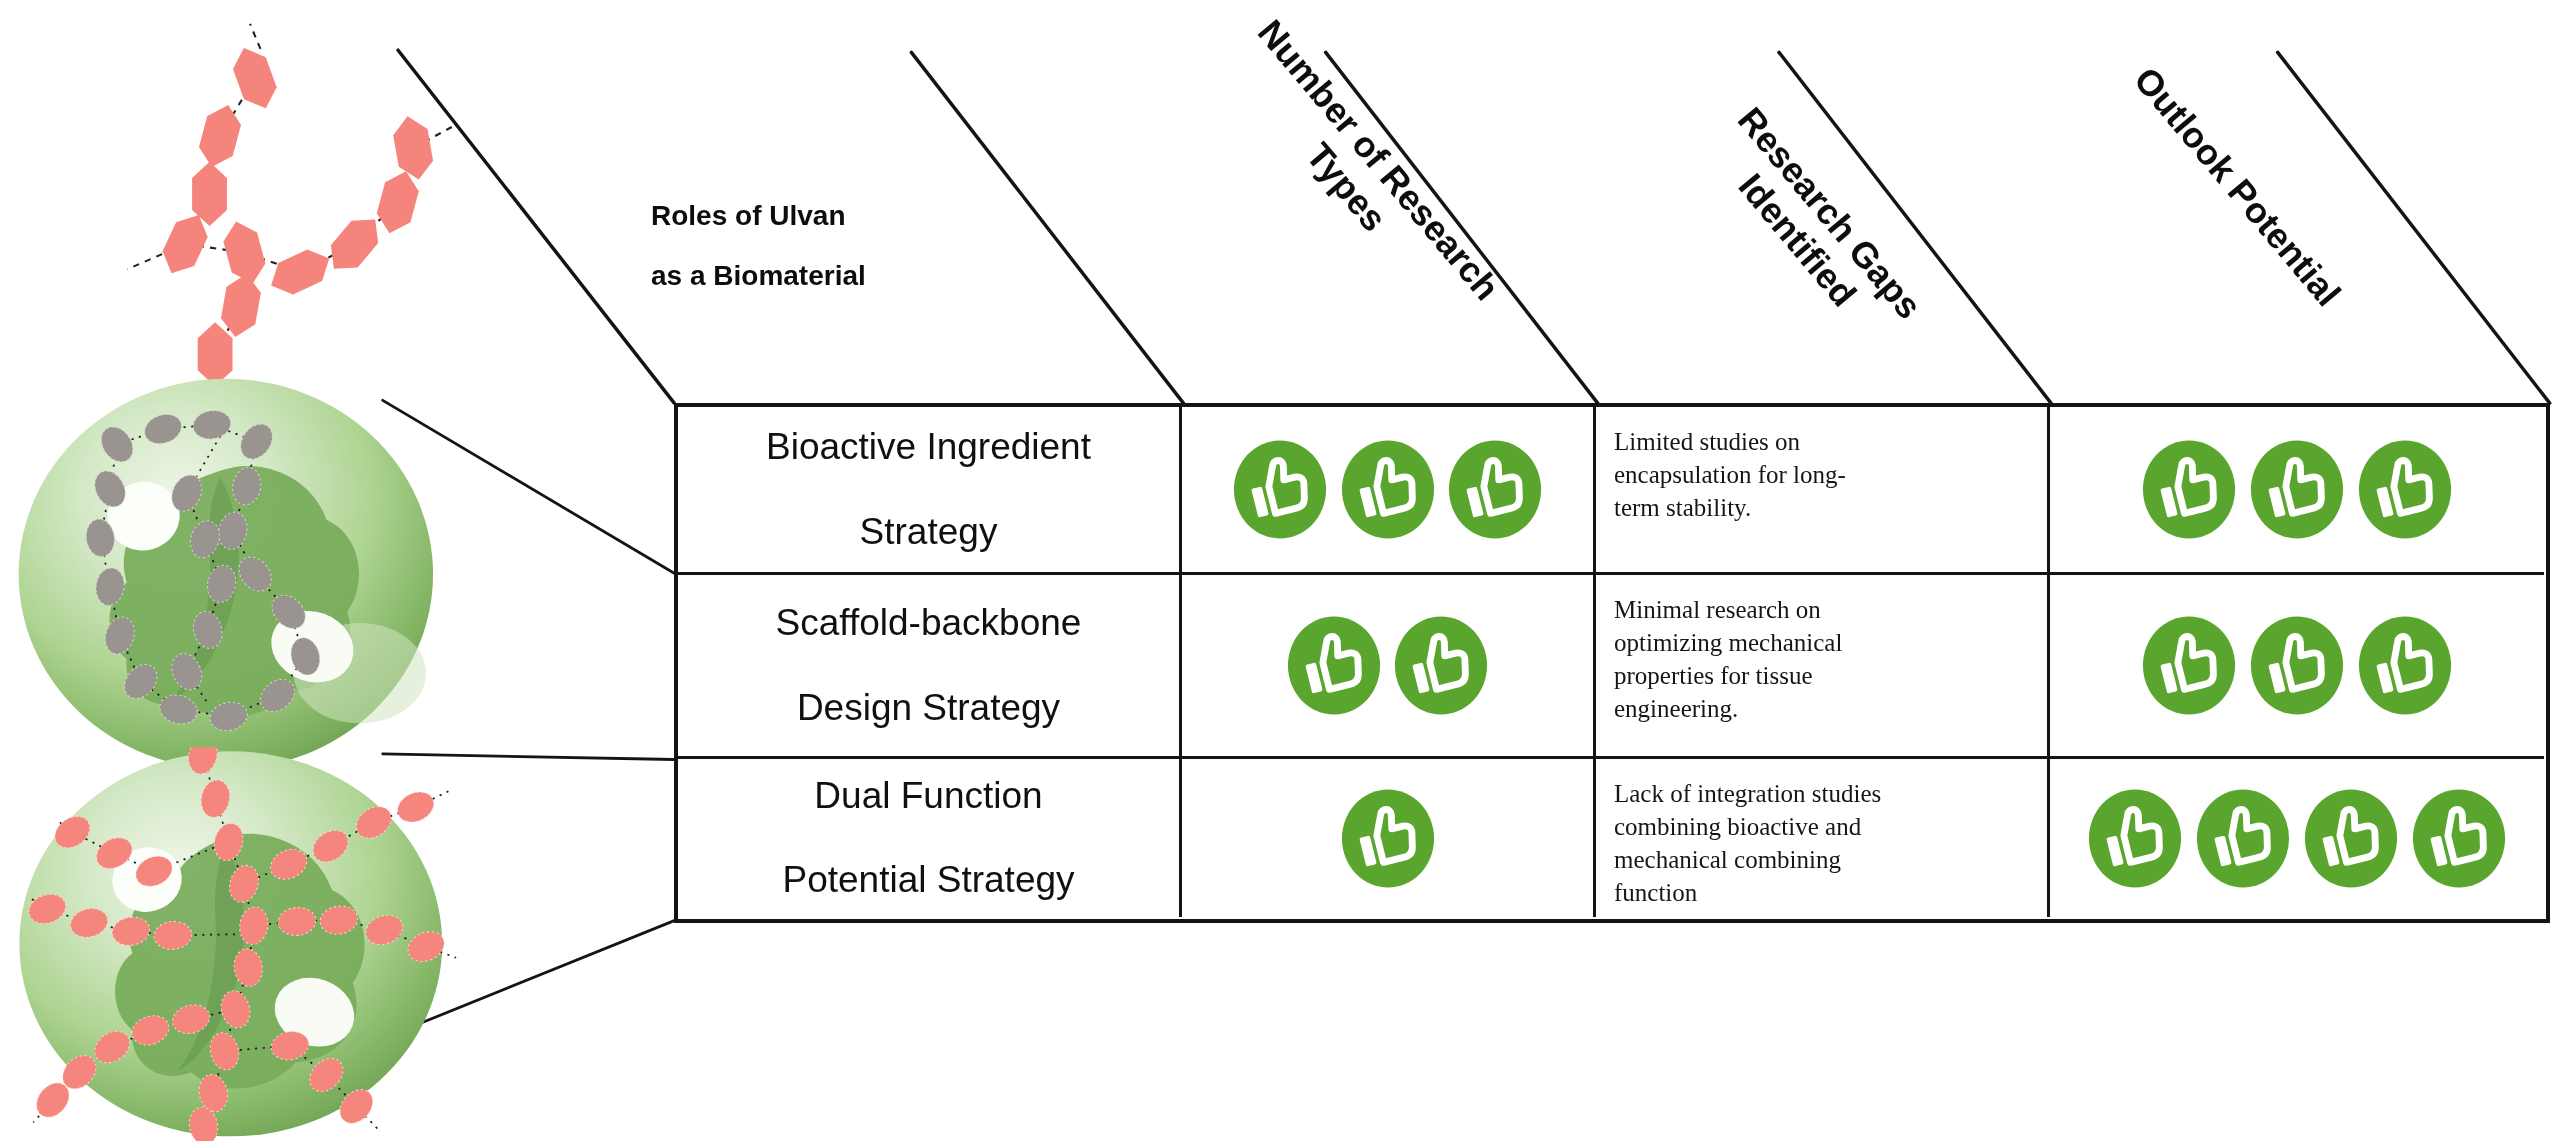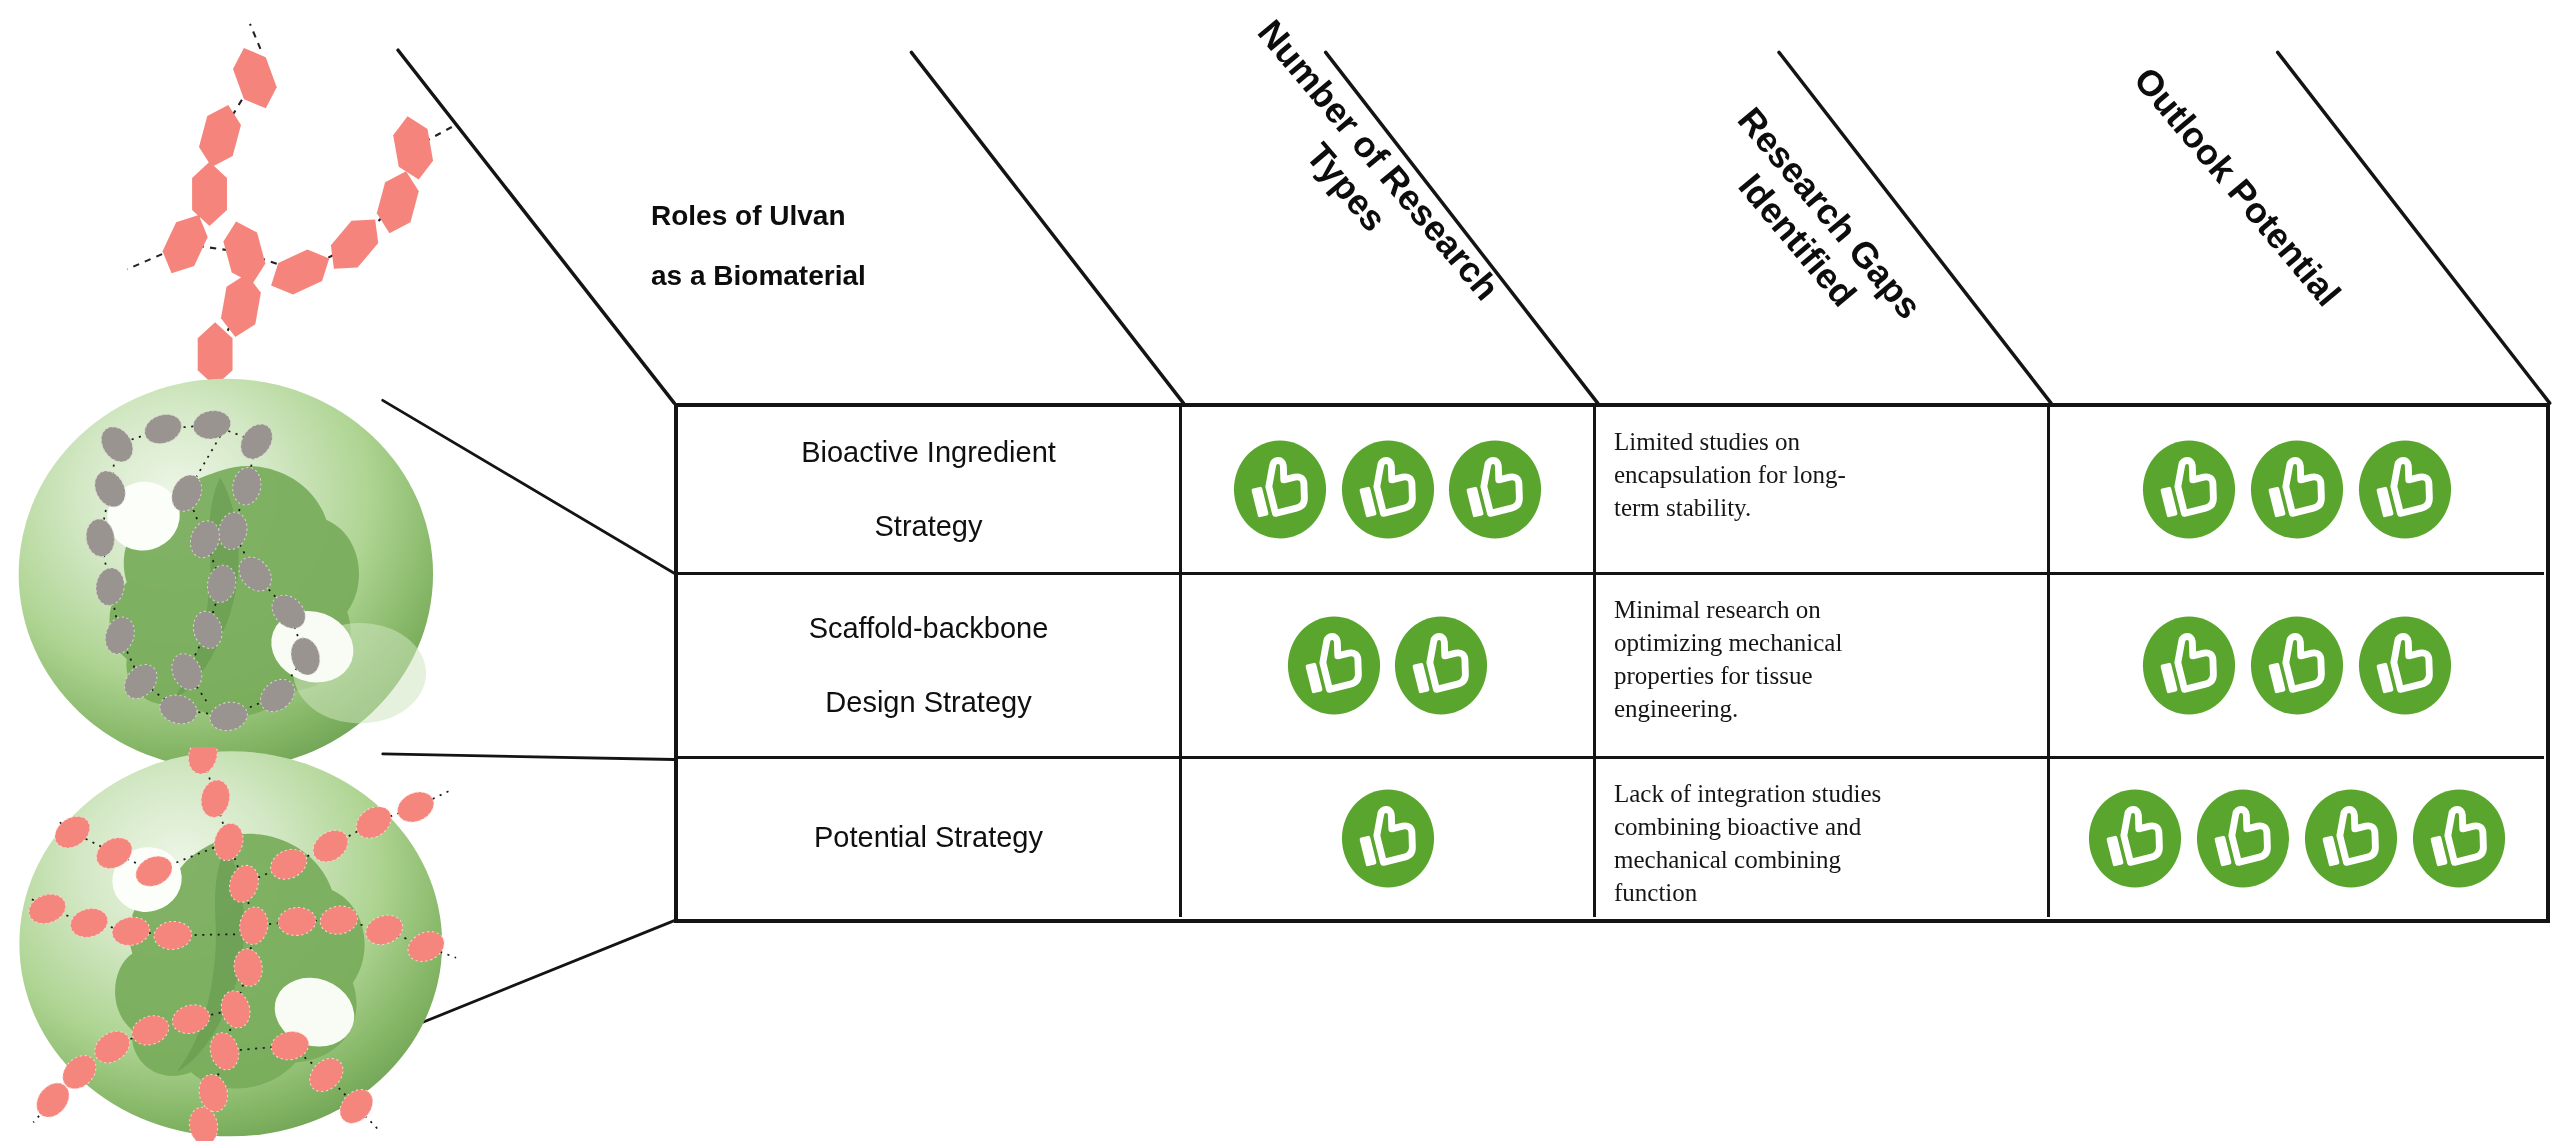--- a/index.html
+++ b/index.html
@@ -15,21 +15,21 @@
     position:absolute;left:674px;top:403px;width:1876px;height:520px;
     border:4.9px solid #141414;box-sizing:border-box;background:#ffffff;z-index:3;
     display:grid;
     grid-template-columns:504px 414px 454px 494px;
     grid-template-rows:168px 184px 158px;
   }
   .cell{box-sizing:border-box;border-right:3.5px solid #141414;border-bottom:3.5px solid #141414;
         display:flex;align-items:center;justify-content:center;background:#fff;}
   .cell.last-col{border-right:none;}
   .cell.last-row{border-bottom:none;}
-  .strategy-cell{flex-direction:column;text-align:center;font-size:29px;line-height:1.3;color:#101010;gap:36px;}
+  .strategy-cell{flex-direction:column;text-align:center;font-size:37px;line-height:1.3;color:#101010;gap:36px;}
   .thumb-cell{gap:9.8px;}
   .gap-cell{align-items:flex-start;justify-content:flex-start;flex-direction:column;
             padding:18px 9.8px 0 18px;font-size:25px;line-height:33px;color:#161616;}
   .gap-line{white-space:nowrap;font-family:Liberation Serif, serif;}
   .thumb{width:98px;height:105px;display:inline-block;}
   .thumb svg{width:100%;height:100%;}
 
   
   .page-title{
     position:absolute;left:651px;top:186px;z-index:3;
@@ -353,20 +353,21 @@
         <g transform="rotate(-14 50 55)">
           <rect x="22" y="46" width="11" height="30" rx="2" fill="#ffffff"></rect>
           <path d="M40,76 L40,48 L49,28 C51.5,21.5 61,24 59.5,31 L56.5,45 L68,45
                    C73.5,45 76.5,48.5 75.5,53.5 L72.5,67.5 C71.3,73.5 67.5,76 62,76 Z" fill="none" stroke="#ffffff" stroke-width="7" stroke-linejoin="round"></path>
         </g>
       </svg>
     </span>
   </div>
 
     <div class="cell strategy-cell last-row">
+      <div>Dual Function</div>
       <div>Potential Strategy</div>
     </div>
     <div class="cell thumb-cell last-row">
     <span class="thumb">
       <svg viewBox="0 0 100 107" xmlns="http://www.w3.org/2000/svg">
         <ellipse cx="50" cy="53.5" rx="47" ry="50" fill="#59a52d"></ellipse>
         <g transform="rotate(-14 50 55)">
           <rect x="22" y="46" width="11" height="30" rx="2" fill="#ffffff"></rect>
           <path d="M40,76 L40,48 L49,28 C51.5,21.5 61,24 59.5,31 L56.5,45 L68,45
                    C73.5,45 76.5,48.5 75.5,53.5 L72.5,67.5 C71.3,73.5 67.5,76 62,76 Z" fill="none" stroke="#ffffff" stroke-width="7" stroke-linejoin="round"></path>

